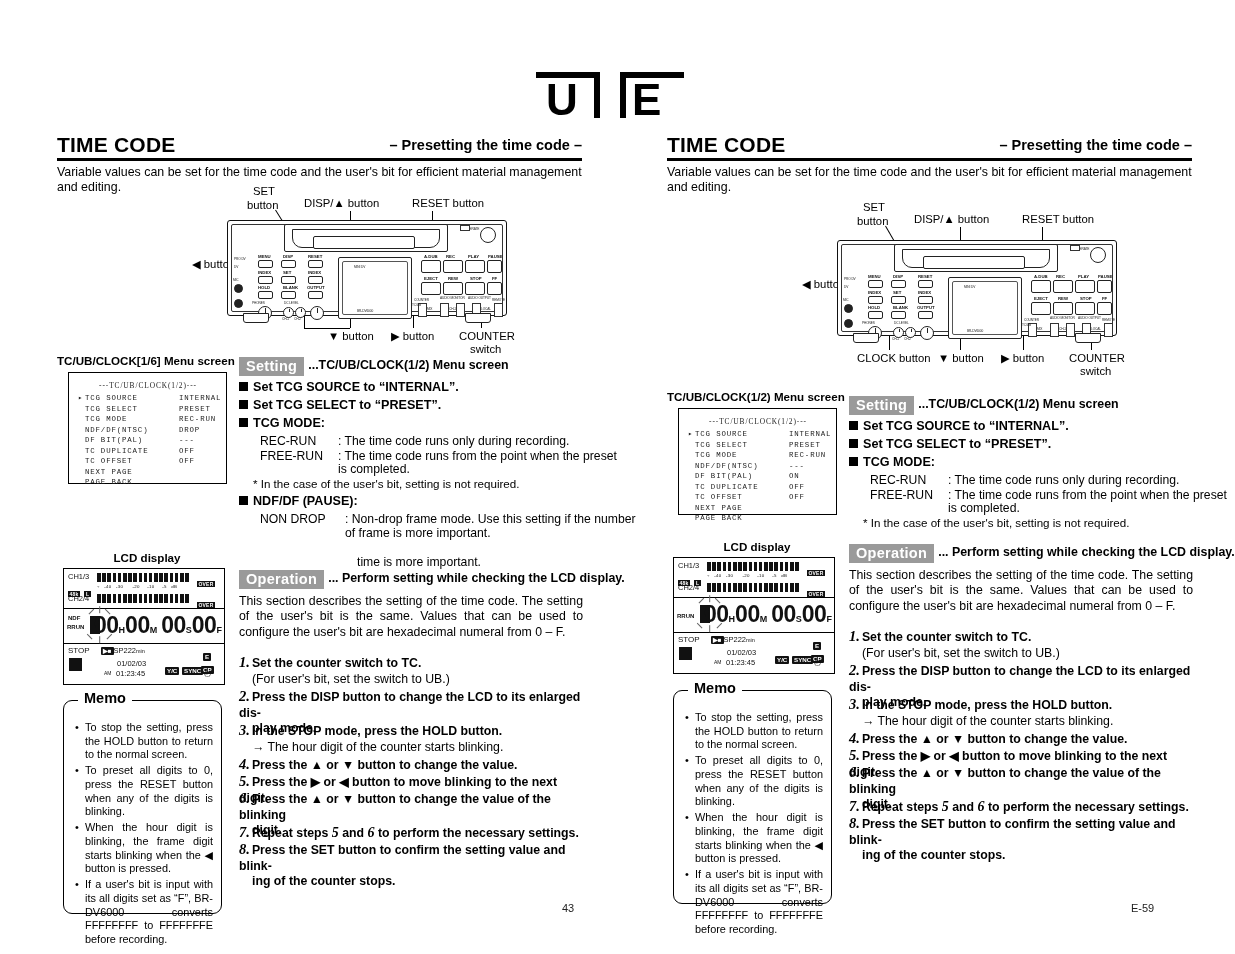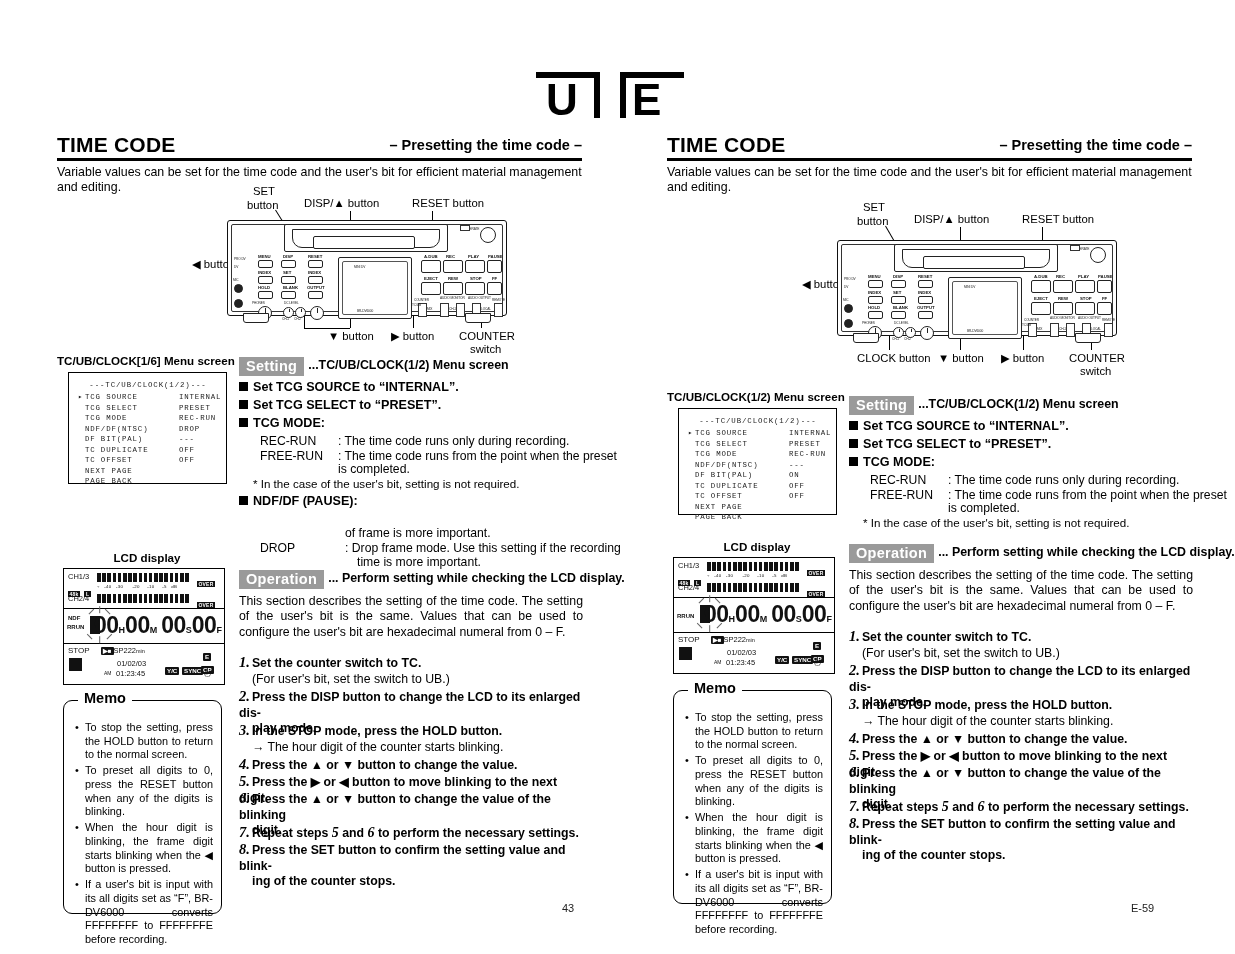--- a/index.html
+++ b/index.html
@@ -49,21 +49,21 @@
   .knob:after{content:"";position:absolute;left:50%;top:8%;width:1px;height:40%;background:#222;}
   .tiny{position:absolute;font-size:3.2px;color:#222;white-space:nowrap;letter-spacing:-.1px;}
   .tiny-b{position:absolute;font-size:4.3px;color:#111;font-weight:bold;white-space:nowrap;}
   .sw{position:absolute;border:1px solid #333;background:#fff;}
   .foot{position:absolute;border:1.2px solid #222;border-radius:0 0 3px 3px;background:#fff;}
 
   
   .seclabel{position:absolute;font-size:11.6px;font-weight:bold;white-space:nowrap;}
   .menubox{position:absolute;border:1.3px solid #000;background:#fff;}
   .menu-inner{position:absolute;left:9px;top:8px;right:8px;}
-  .menu-title{font-family:Liberation Mono, monospace;font-size:7.4px;letter-spacing:.9px;text-align:center;color:#222;margin-bottom:3px;}
+  .menu-title{font-family:Liberation Serif, serif;font-size:7.4px;letter-spacing:.9px;text-align:center;color:#222;margin-bottom:3px;}
   .menu-row{position:relative;font-family:"Liberation Mono",monospace;font-size:7.4px;letter-spacing:.85px;color:#222;height:10.5px;line-height:10.5px;white-space:nowrap;}
   .menu-row .mk{position:absolute;left:7px;}
   .menu-row .mv{position:absolute;left:101px;}
   .menu-row .cur{position:absolute;left:0px;}
 
   
   .tagbox{display:inline-block;background:#9a9a9a;color:#fff;font-size:14.5px;font-weight:bold;
           padding:1px 7px 2px 7px;letter-spacing:.3px;}
   .tagline{position:absolute;white-space:nowrap;}
   .tagline .after{font-size:12.4px;font-weight:bold;margin-left:4px;vertical-align:2px;}
@@ -292,22 +292,22 @@
       <span class="tagbox">Setting</span><span class="after">...TC/UB/CLOCK(1/2) Menu screen</span>
     </div>
     <div class="bline" style="left:182px;top:380px;"><span class="bullet-sq"></span><span>Set TCG SOURCE to “INTERNAL”.</span></div>
     <div class="bline" style="left:182px;top:398px;"><span class="bullet-sq"></span><span>Set TCG SELECT to “PRESET”.</span></div>
     <div class="bline" style="left:182px;top:416px;"><span class="bullet-sq"></span><span>TCG MODE:</span></div>
     <div class="defrow" style="left:203px;top:434px;"><span class="dk">REC-RUN</span><span>: The time code runs only during recording.</span></div>
     <div class="defrow" style="left:203px;top:449px;"><span class="dk">FREE-RUN</span><span>: The time code runs from the point when the preset</span></div>
     <div class="defrow" style="left:281px;top:462px;">is completed.</div>
     <div class="note" style="left:196px;top:477px;">* In the case of the user's bit, setting is not required.</div>
     <div class="bline" style="left:182px;top:494px;"><span class="bullet-sq"></span><span>NDF/DF (PAUSE):</span></div>
+    <div class="defrow" style="left:203px;top:512px;"><span class="dk2">NON DROP</span><span>: Non-drop frame mode. Use this setting if the number</span></div>
     <div class="defrow" style="left:288px;top:526px;">of frame is more important.</div>
-    <div class="defrow" style="left:203px;top:541px;"><span class="dk2">DROP</span><span>: Drop frame mode. Use this setting if the recording</span></div>
     <div class="defrow" style="left:300px;top:555px;">time is more important.</div>
 
     <div class="lcdlabel" style="left:45px;top:551px;width:90px;">LCD display</div>
     <div class="lcd" style="left:6px;top:568px;width:160px;height:115px;">
 
       <div class="lcd-sec" style="top:0;height:39px;">
         <div class="lcd-txt" style="left:4px;top:3px;font-size:7.5px;">CH1/3</div>
         <div class="lcd-txt" style="left:4px;top:14px;"><span class="inv">48k</span> <span class="inv">L</span></div>
         <div class="lcd-txt" style="left:4px;top:25px;font-size:7.5px;">CH2/4</div>
         <div class="meter" style="left:33px;top:4px;">

